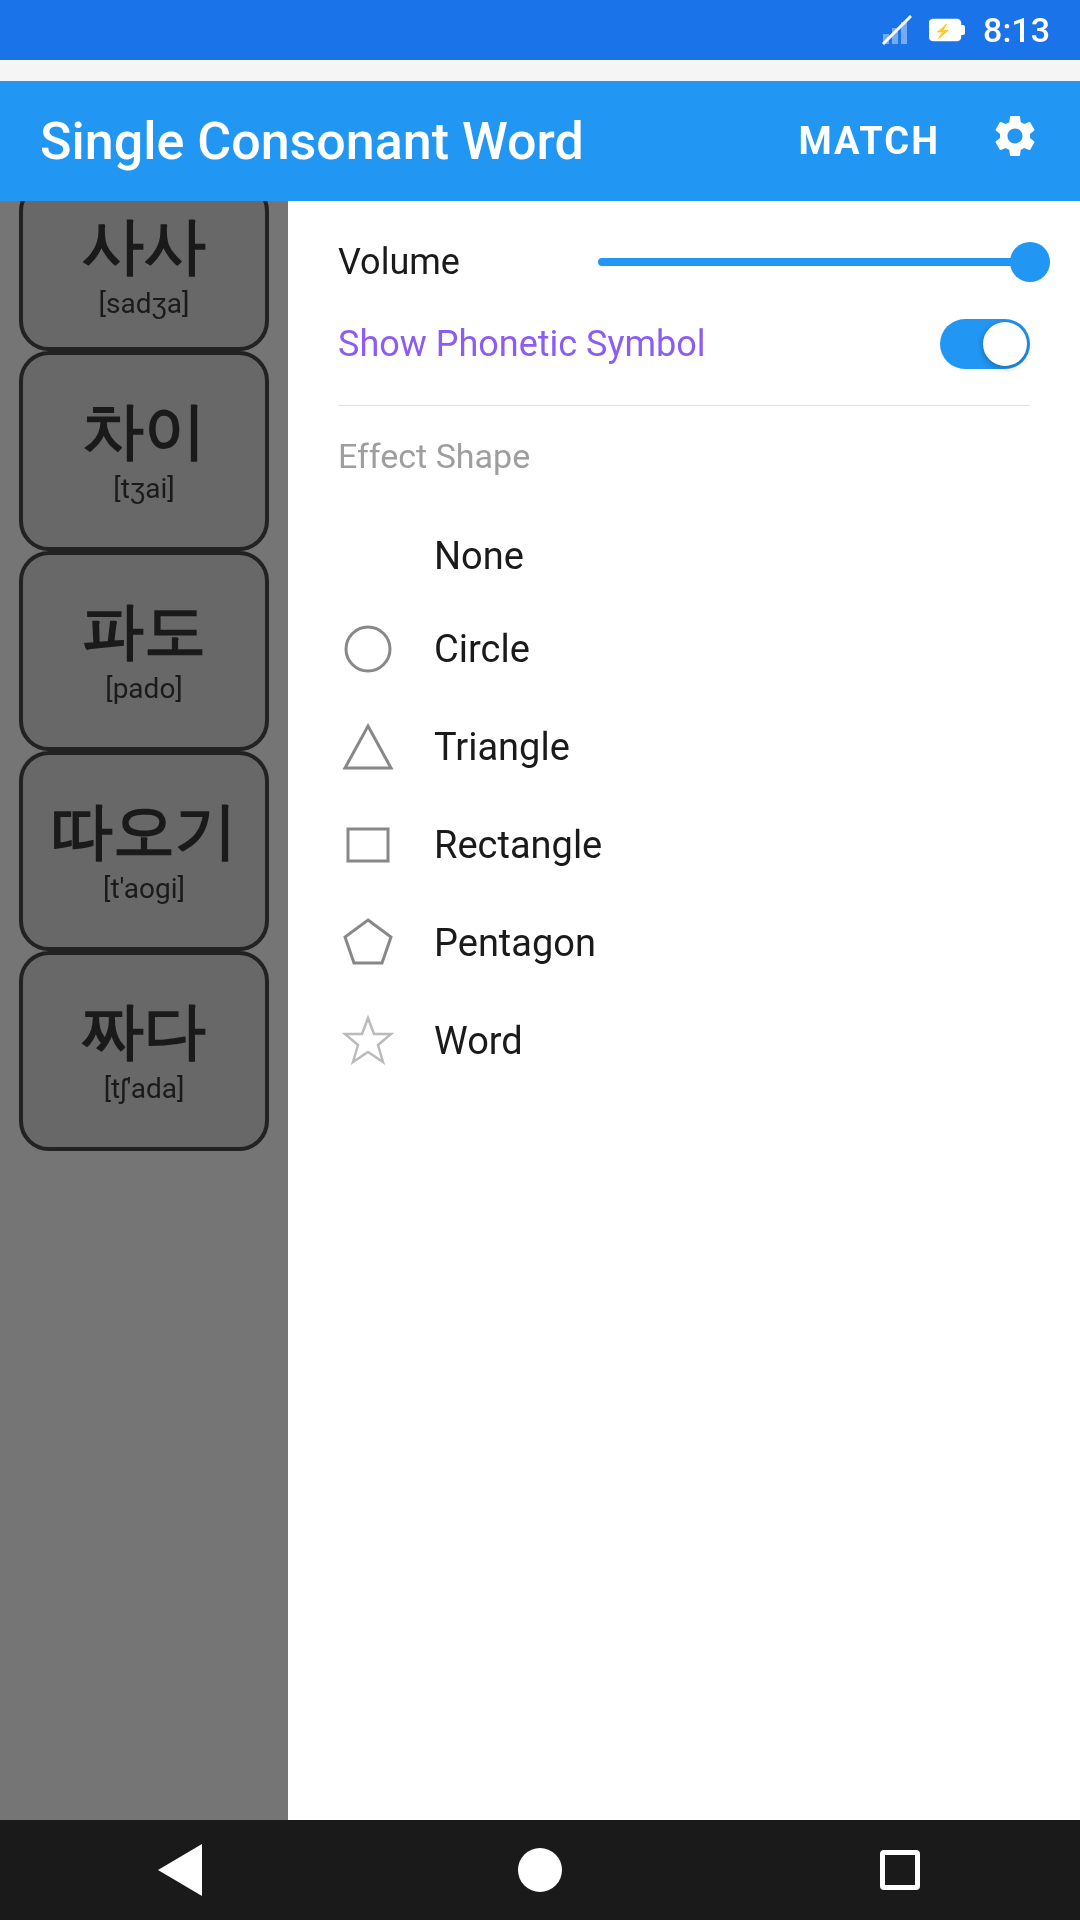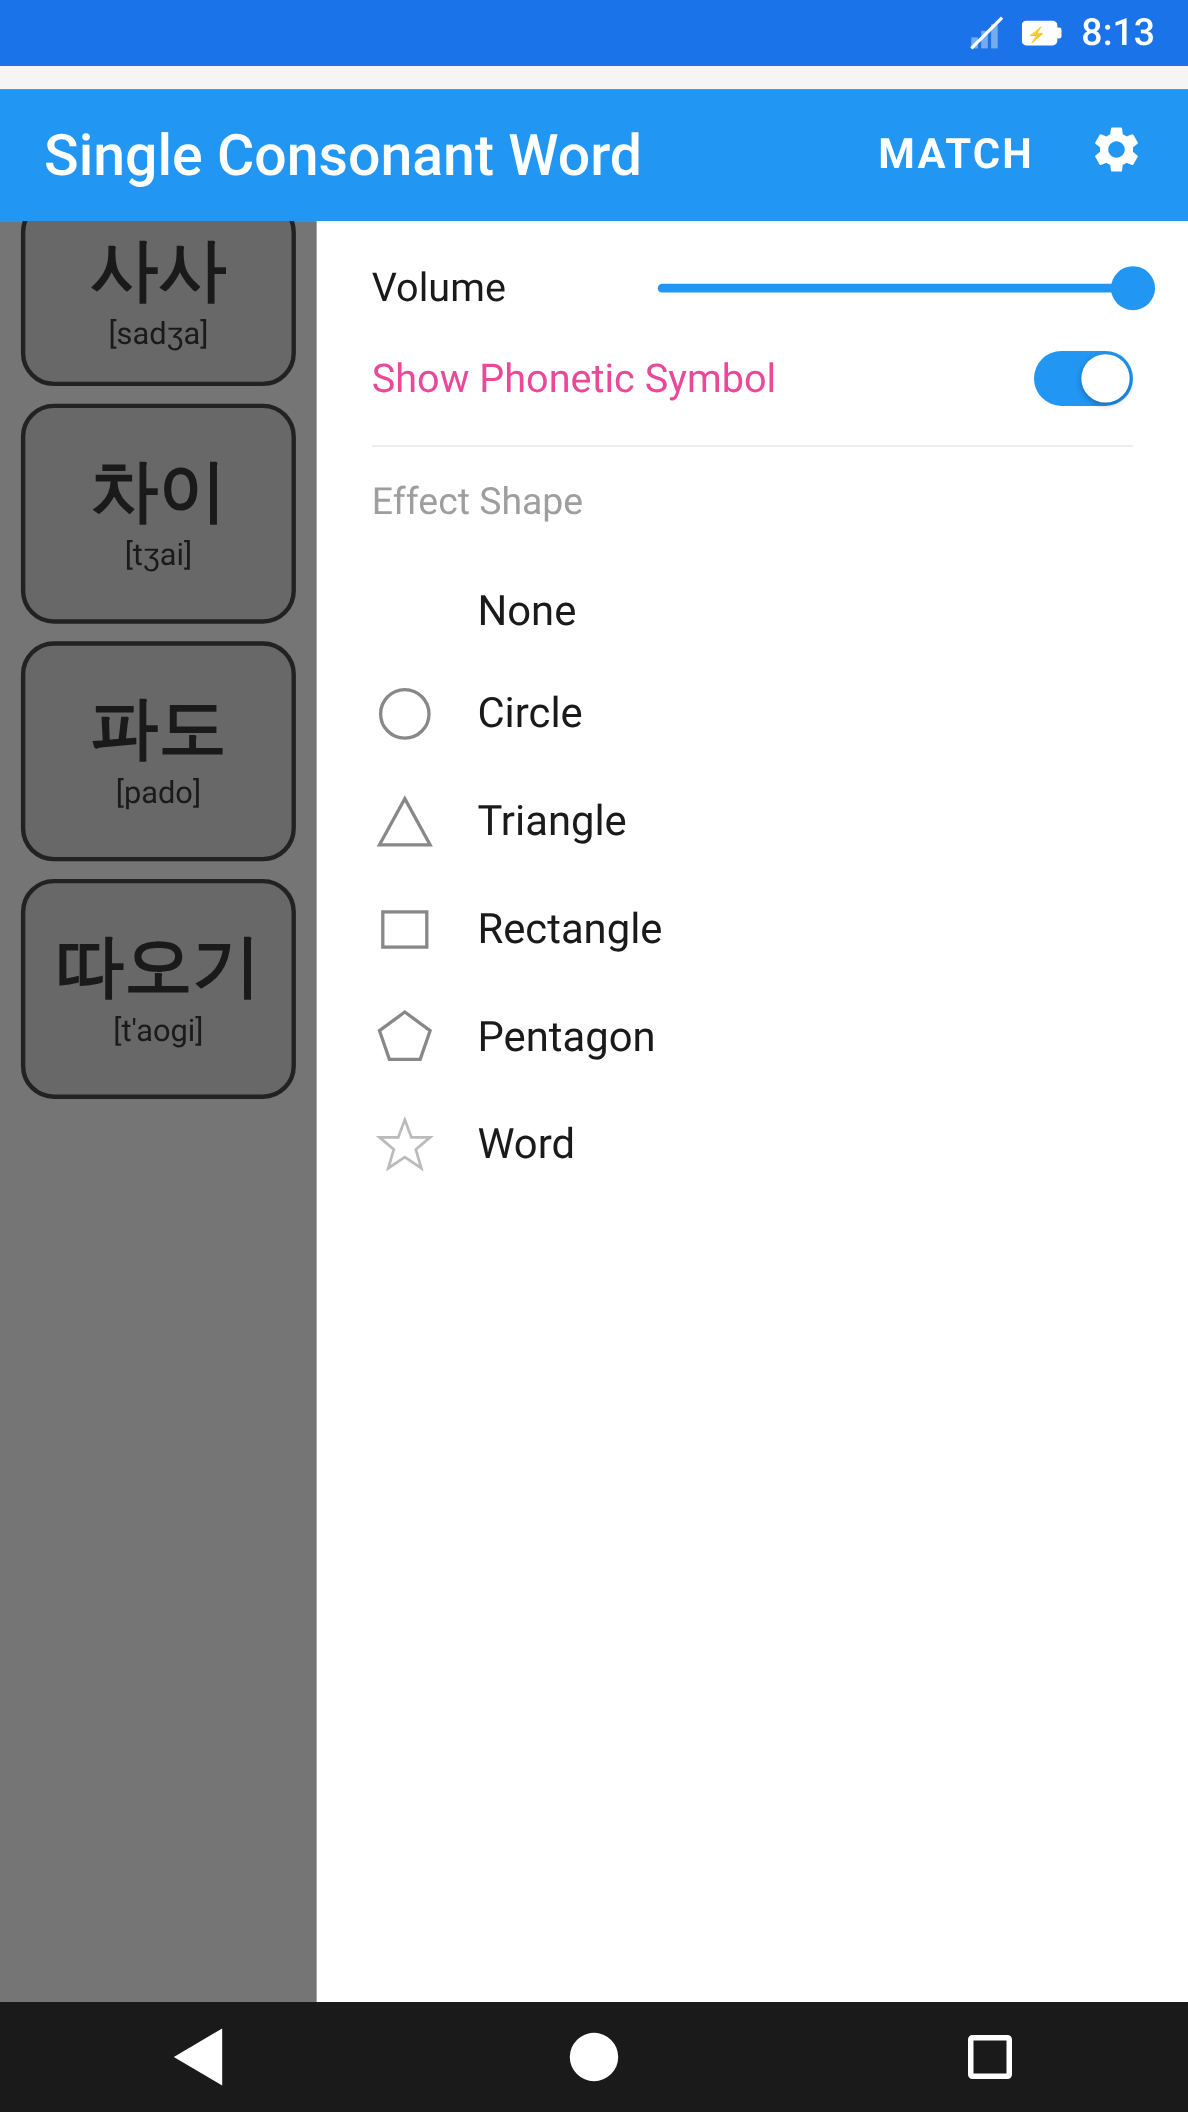--- a/index.html
+++ b/index.html
@@ -87,21 +87,20 @@
       width: 250px;
       background: #686868;
       border-radius: 30px;
       border: 4px solid #222;
       display: flex;
       flex-direction: column;
       align-items: center;
       justify-content: center;
       padding: 20px 10px;
       min-height: 200px;
-      margin-top: 16px;
     }
     .word-card-korean {
       font-size: 62px;
       font-weight: 700;
       color: #1a1a1a;
       line-height: 1.1;
     }
     .word-card-phonetic {
       font-size: 28px;
       color: #1a1a1a;
@@ -154,21 +153,21 @@
     }
 
     
     .toggle-row {
       display: flex;
       align-items: center;
       margin-bottom: 36px;
     }
     .toggle-label {
       font-size: 36px;
-      color: #ec4899;
+      color: #8b5cf6;
       flex: 1;
     }
     .toggle-switch {
       width: 90px;
       height: 50px;
       background: #2196f3;
       border-radius: 25px;
       position: relative;
       cursor: pointer;
     }
@@ -313,20 +312,24 @@
     <div class="word-card">
       <span class="word-card-korean">파도</span>
       <span class="word-card-phonetic">[pado]</span>
     </div>
 
     <div class="word-card">
       <span class="word-card-korean">따오기</span>
       <span class="word-card-phonetic">[t'aogi]</span>
     </div>
 
+    <div class="word-card">
+      <span class="word-card-korean">짜다</span>
+      <span class="word-card-phonetic">[tʃ'ada]</span>
+    </div>
   </div>
 
   <div class="right-panel">
 
     <div class="volume-row">
       <span class="setting-label">Volume</span>
       <div class="slider-container">
         <div class="slider-track">
           <div class="slider-thumb"></div>
         </div>

